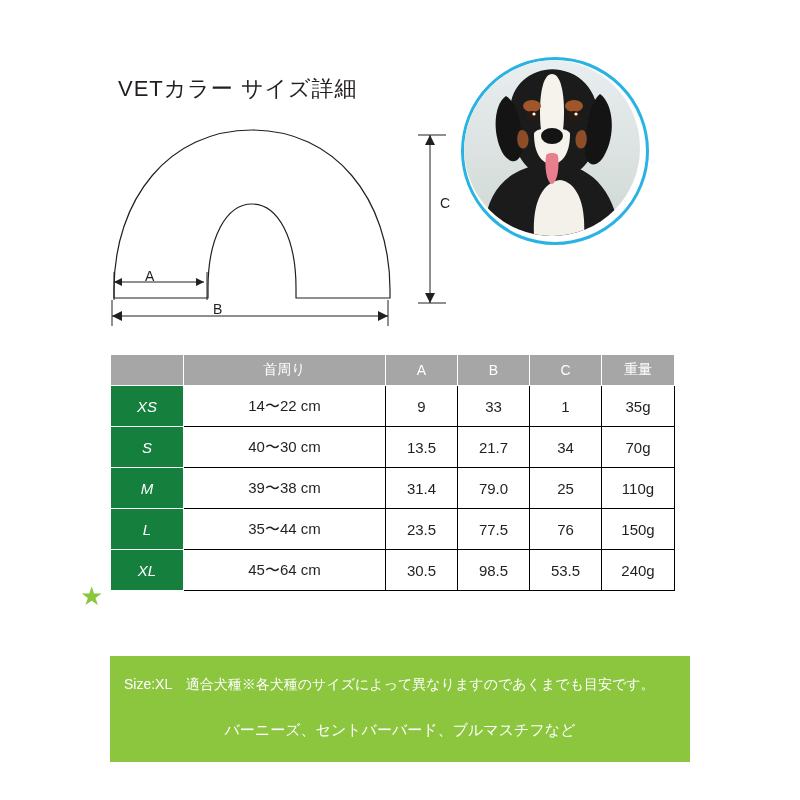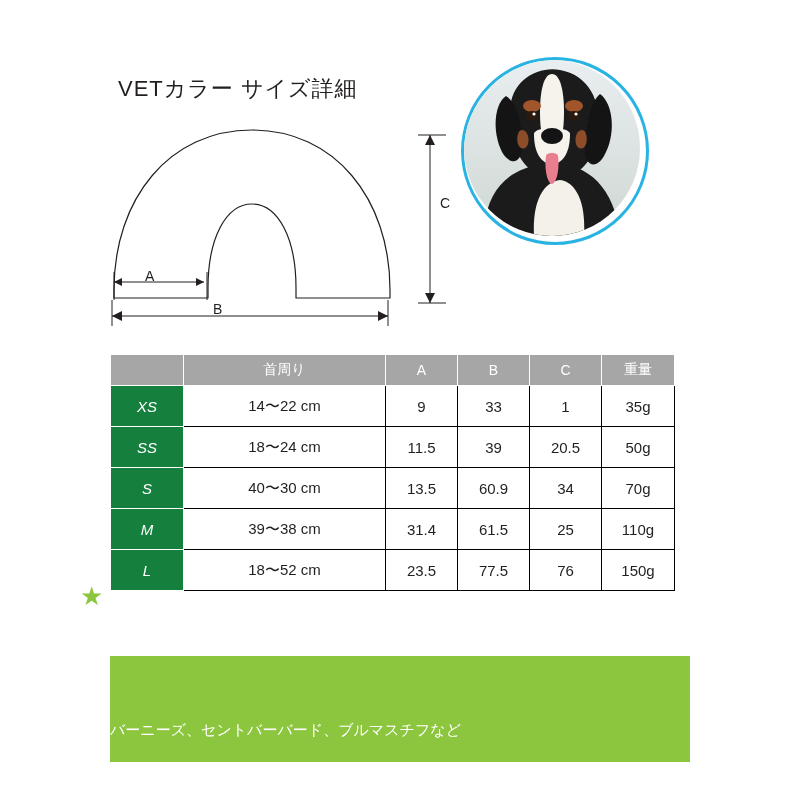--- a/index.html
+++ b/index.html
@@ -133,20 +133,21 @@
     left: 14px;
     top: 20px;
     font-size: 14px;
     white-space: nowrap;
   }
   .footer .line2 {
     position: absolute;
     left: 0;
     top: 65px;
     width: 580px;
+    text-align: center;
     font-size: 15px;
   }
 </style>
 </head>
 <body>
 
 <div class="page">
 
   <div class="title">VETカラー サイズ詳細</div>
 
@@ -242,53 +243,54 @@
     <tbody>
       <tr>
         <td class="size-cell">XS</td>
         <td>14〜22 cm</td>
         <td>9</td>
         <td>33</td>
         <td>1</td>
         <td>35g</td>
       </tr>
       <tr>
-        <td class="size-cell">SS</td>
-        <td>18〜24 cm</td>
-        <td>11.5</td>
-        <td>39</td>
-        <td>20.5</td>
-        <td>50g</td>
-      </tr>
-      <tr>
         <td class="size-cell">S</td>
         <td>40〜30 cm</td>
         <td>13.5</td>
-        <td>60.9</td>
+        <td>21.7</td>
         <td>34</td>
         <td>70g</td>
       </tr>
       <tr>
         <td class="size-cell">M</td>
         <td>39〜38 cm</td>
         <td>31.4</td>
-        <td>61.5</td>
+        <td>79.0</td>
         <td>25</td>
         <td>110g</td>
       </tr>
       <tr>
         <td class="size-cell">L</td>
-        <td>18〜52 cm</td>
+        <td>35〜44 cm</td>
         <td>23.5</td>
         <td>77.5</td>
         <td>76</td>
         <td>150g</td>
       </tr>
+      <tr>
+        <td class="size-cell">XL</td>
+        <td>45〜64 cm</td>
+        <td>30.5</td>
+        <td>98.5</td>
+        <td>53.5</td>
+        <td>240g</td>
+      </tr>
     </tbody>
   </table>
 
   <div class="star">★</div>
 
   <div class="footer">
+    <div class="line1">Size:XL　適合犬種※各犬種のサイズによって異なりますのであくまでも目安です。</div>
     <div class="line2">バーニーズ、セントバーバード、ブルマスチフなど</div>
   </div>
 
 </div>
 
 </body></html>

